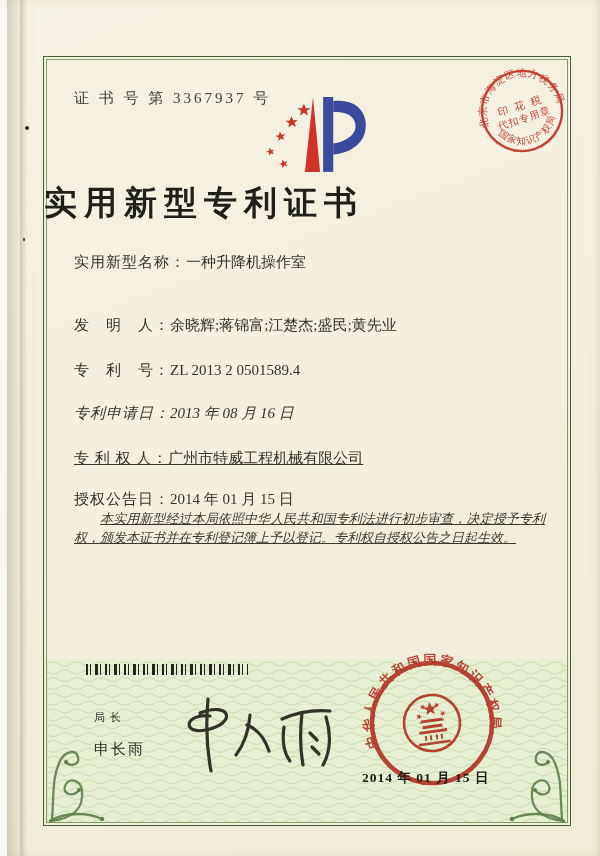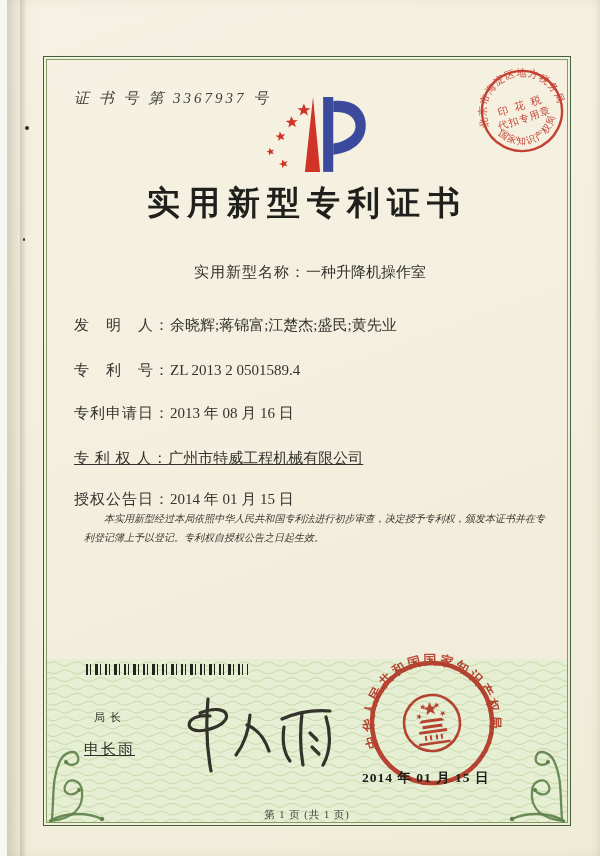--- a/index.html
+++ b/index.html
@@ -21,53 +21,53 @@
   .frame{
     position:absolute;left:36px;top:56px;width:526px;height:768px;
     border:1.6px solid #40603a;
   }
   .frame-inner{
     position:absolute;left:2px;top:2px;right:2px;bottom:2px;
     border:1px solid #7f9d63;
   }
   .cert-no{
     position:absolute;left:30px;top:32px;
-    font-size:15px;letter-spacing:3px;color:#3e3e38;font-style:italic;
+    font-size:15px;letter-spacing:3px;color:#3e3e38;
   }
   .logo{position:absolute;left:212px;top:38px;width:112px;height:86px;}
   .tax-stamp{position:absolute;left:432px;top:8px;width:92px;height:92px;mix-blend-mode:multiply;opacity:.93;}
   .tax-stamp text{fill:#c8382a;font-family:"Liberation Serif","DejaVu Serif",serif;}
   .doc-title{
-    position:absolute;left:0;right:0;top:124px;text-align:center;
+    position:absolute;left:0;right:0;top:124px;text-align:left;
     font-size:33px;font-weight:700;letter-spacing:7px;color:#1f1f1c;
   }
   .fields{position:absolute;left:30px;right:24px;top:0;}
   .field-row{position:absolute;left:0;right:0;font-size:15px;color:#33332d;white-space:nowrap;}
   .field-row .f-label{letter-spacing:1px;}
-  .fr-0{top:206px;text-align:center;} .fr-1{top:259px;} .fr-2{top:304px;} .fr-3{top:347px;} .fr-4{top:392px;text-decoration:underline;} .fr-5{top:433px;}
+  .fr-0{top:196px;} .fr-1{top:259px;} .fr-2{top:304px;} .fr-3{top:347px;font-style:italic;} .fr-4{top:392px;text-decoration:underline;} .fr-5{top:433px;}
   .body-text{
-    position:absolute;left:40px;right:25px;top:452px;
-    font-size:10px;line-height:19px;color:#3a3a32;
-    text-align:justify;font-style:italic;
+    position:absolute;left:30px;right:25px;top:452px;
+    font-size:13px;line-height:19px;color:#3a3a32;
+    text-align:justify;font-style:italic;text-decoration:underline;
   }
   .body-text p{margin:0;text-indent:2em;}
   .band{
     position:absolute;left:3px;right:3px;top:602px;bottom:3px;
     background:#e6eed3;overflow:hidden;
   }
   .band svg{position:absolute;left:0;top:0;width:100%;height:100%;}
   #waves path{fill:none;stroke:#c2d49e;stroke-width:1;opacity:.8;}
   .barcode{
     position:absolute;left:42px;top:607px;width:162px;height:11px;z-index:3;
     background:repeating-linear-gradient(90deg,
       #23231f 0 2px,transparent 2px 4px,#23231f 4px 5px,transparent 5px 9px,
       #23231f 9px 12px,transparent 12px 14px,#23231f 14px 15px,transparent 15px 19px);
   }
   .sig-title{position:absolute;left:50px;top:653px;font-size:11px;letter-spacing:5px;color:#2e2e28;z-index:3;}
-  .sig-name{position:absolute;left:40px;top:683px;font-size:15px;letter-spacing:2px;color:#2e2e28;z-index:3;text-decoration:underline;}
+  .sig-name{position:absolute;left:50px;top:683px;font-size:15px;letter-spacing:2px;color:#2e2e28;z-index:3;}
   .signature{position:absolute;left:126px;top:634px;width:176px;height:92px;z-index:3;}
   .official-seal{position:absolute;left:312px;top:590px;width:152px;height:152px;z-index:3;mix-blend-mode:multiply;opacity:.9;}
   .official-seal text{fill:#c63527;font-family:"Liberation Serif","DejaVu Serif",serif;font-weight:700;}
   .seal-date{
     position:absolute;left:318px;top:712px;width:160px;z-index:4;
     font-size:13.5px;font-weight:700;letter-spacing:1px;color:#1c1c18;white-space:nowrap;
   }
   .footer-page{
     position:absolute;left:0;right:0;top:751px;text-align:center;z-index:4;
     font-size:10.5px;letter-spacing:1px;color:#3c3c34;
@@ -236,15 +236,14 @@
     </svg>
     <svg class="flourish fl-right" viewBox="0 0 80 90">
       <path d="M4 88 C 26 86 38 76 36 58 C 35 46 22 44 19 53 C 16 62 28 64 33 57"></path>
       <path d="M6 86 C 8 62 6 44 14 28 C 19 18 30 16 32 24 C 34 32 24 34 20 29"></path>
       <path d="M4 88 C 20 78 44 80 56 86"></path>
       <circle cx="33" cy="57" r="2"></circle>
       <circle cx="20" cy="29" r="2"></circle>
       <circle cx="56" cy="86" r="2.2"></circle>
     </svg>
 
-    <div class="footer-page">第 1 页 (共 1 页)</div>
   </div>
 </div>
 
 </body></html>

